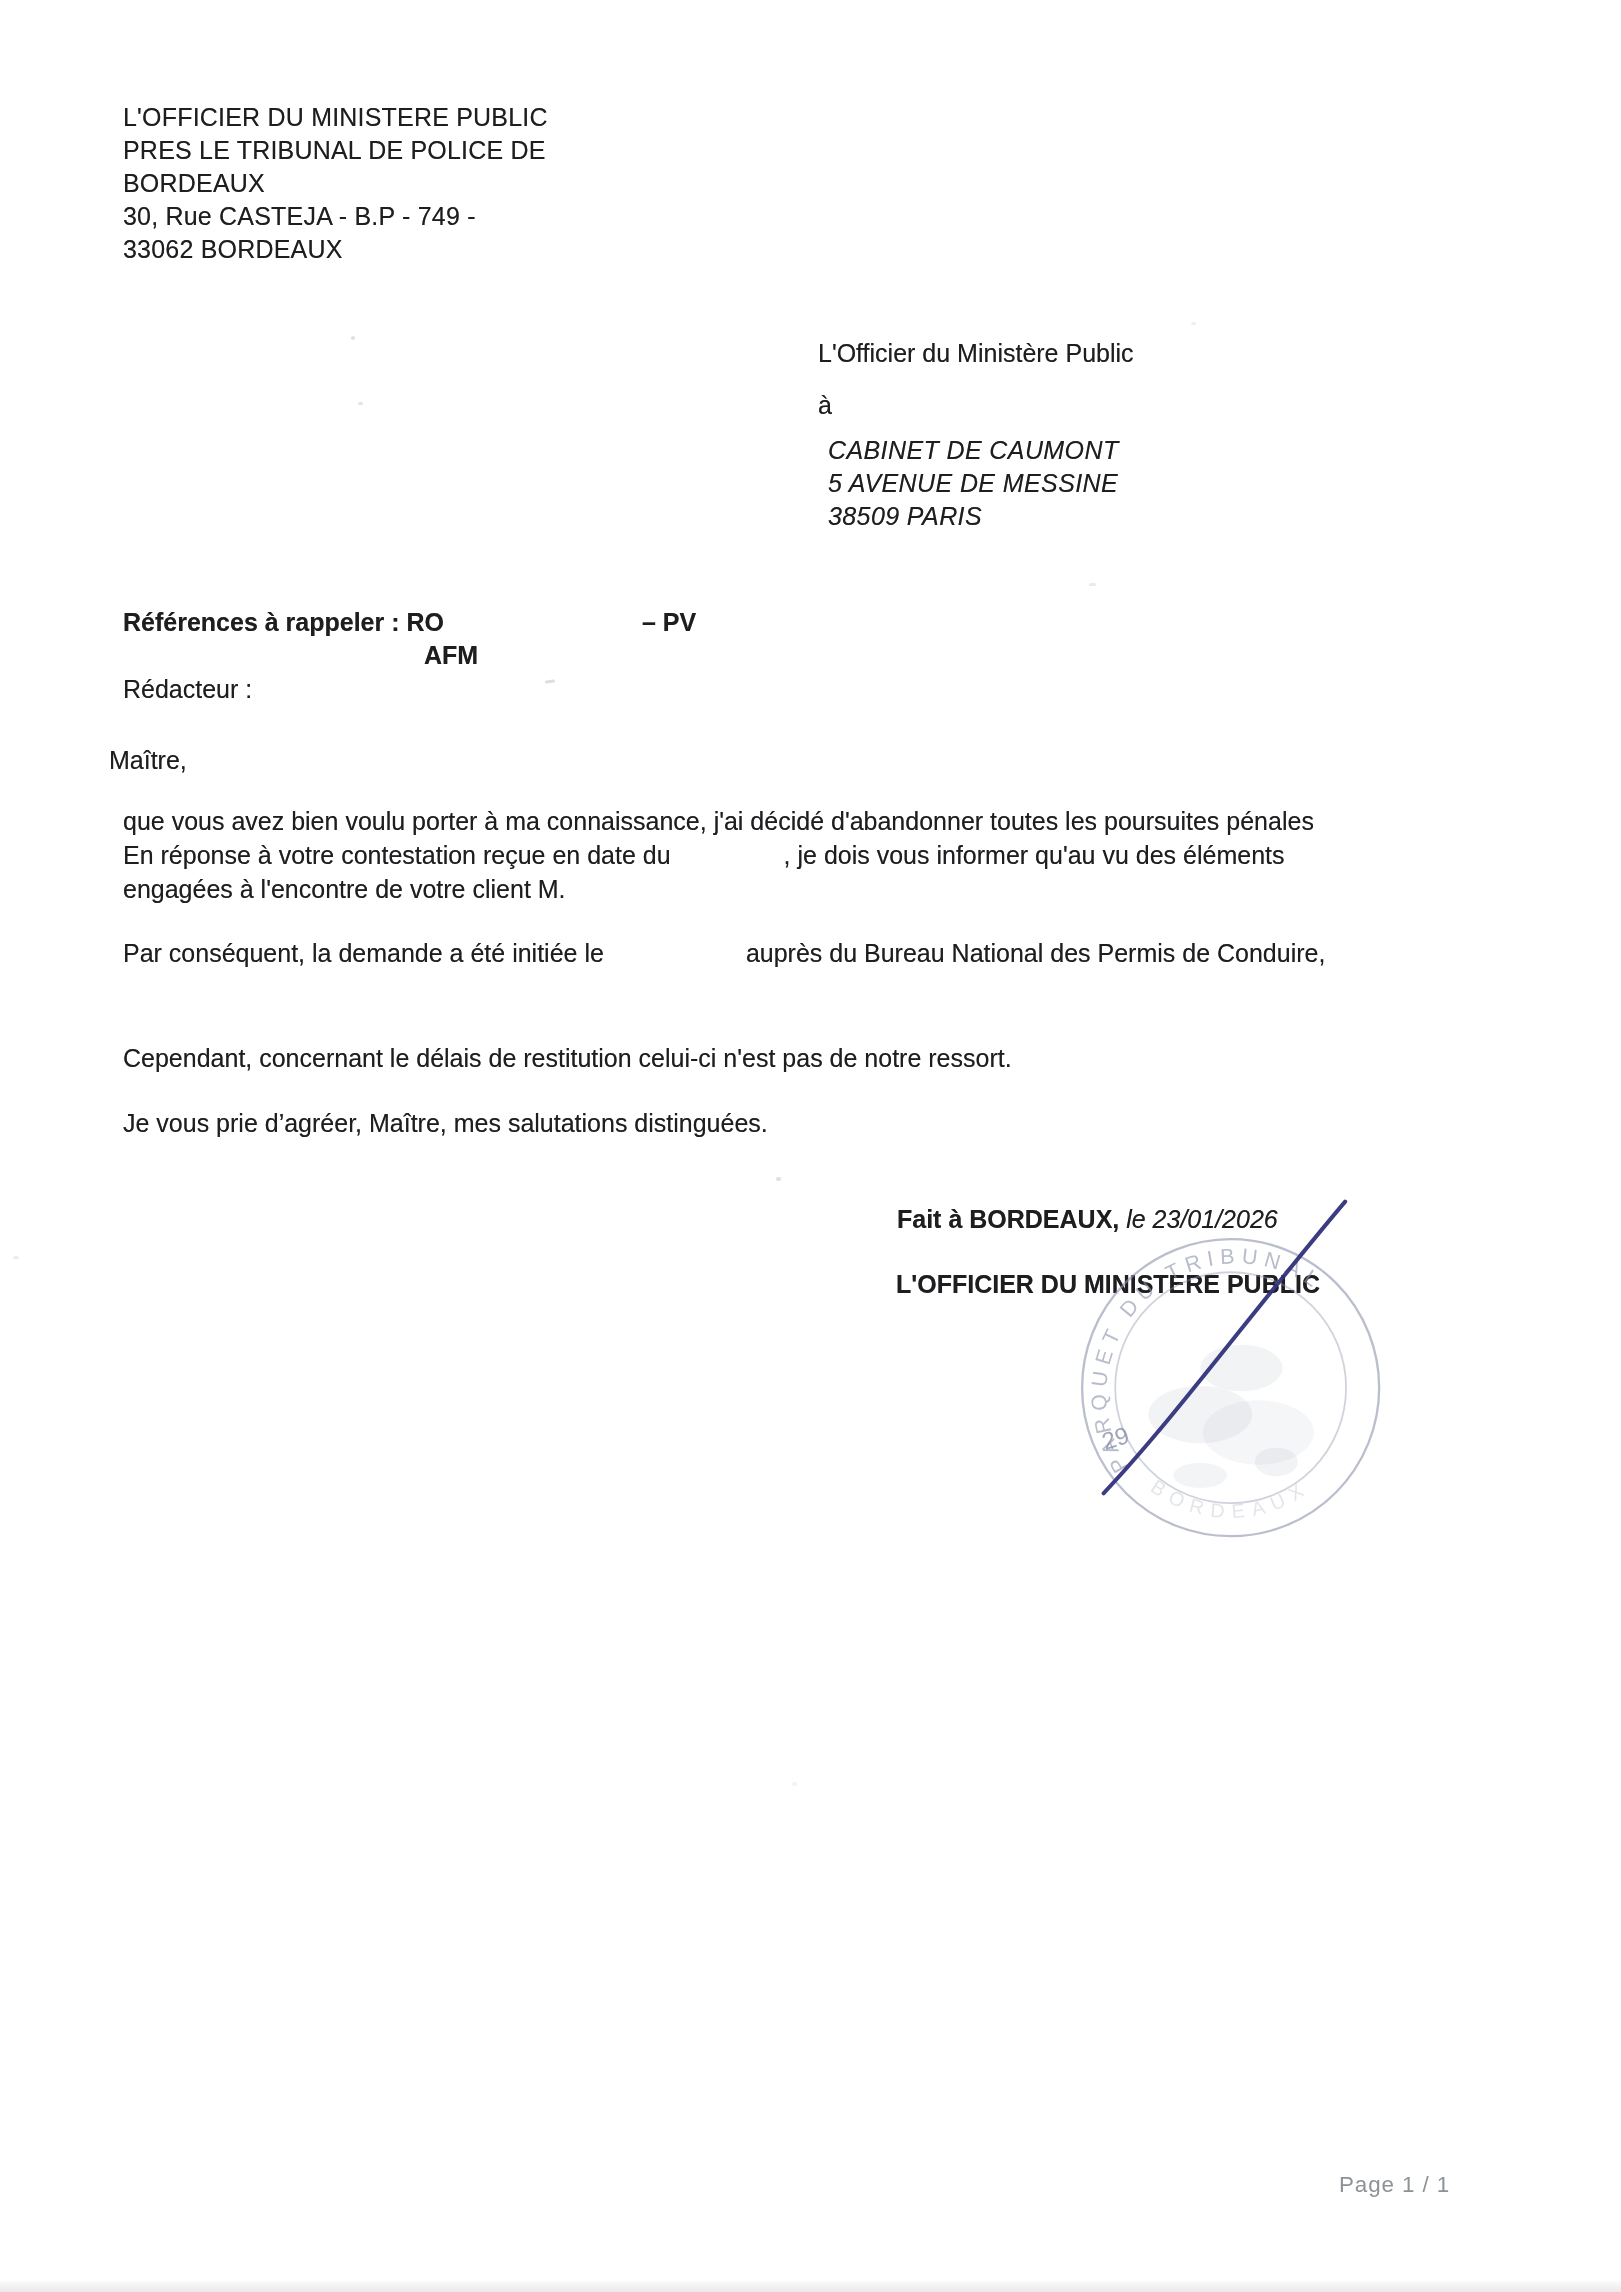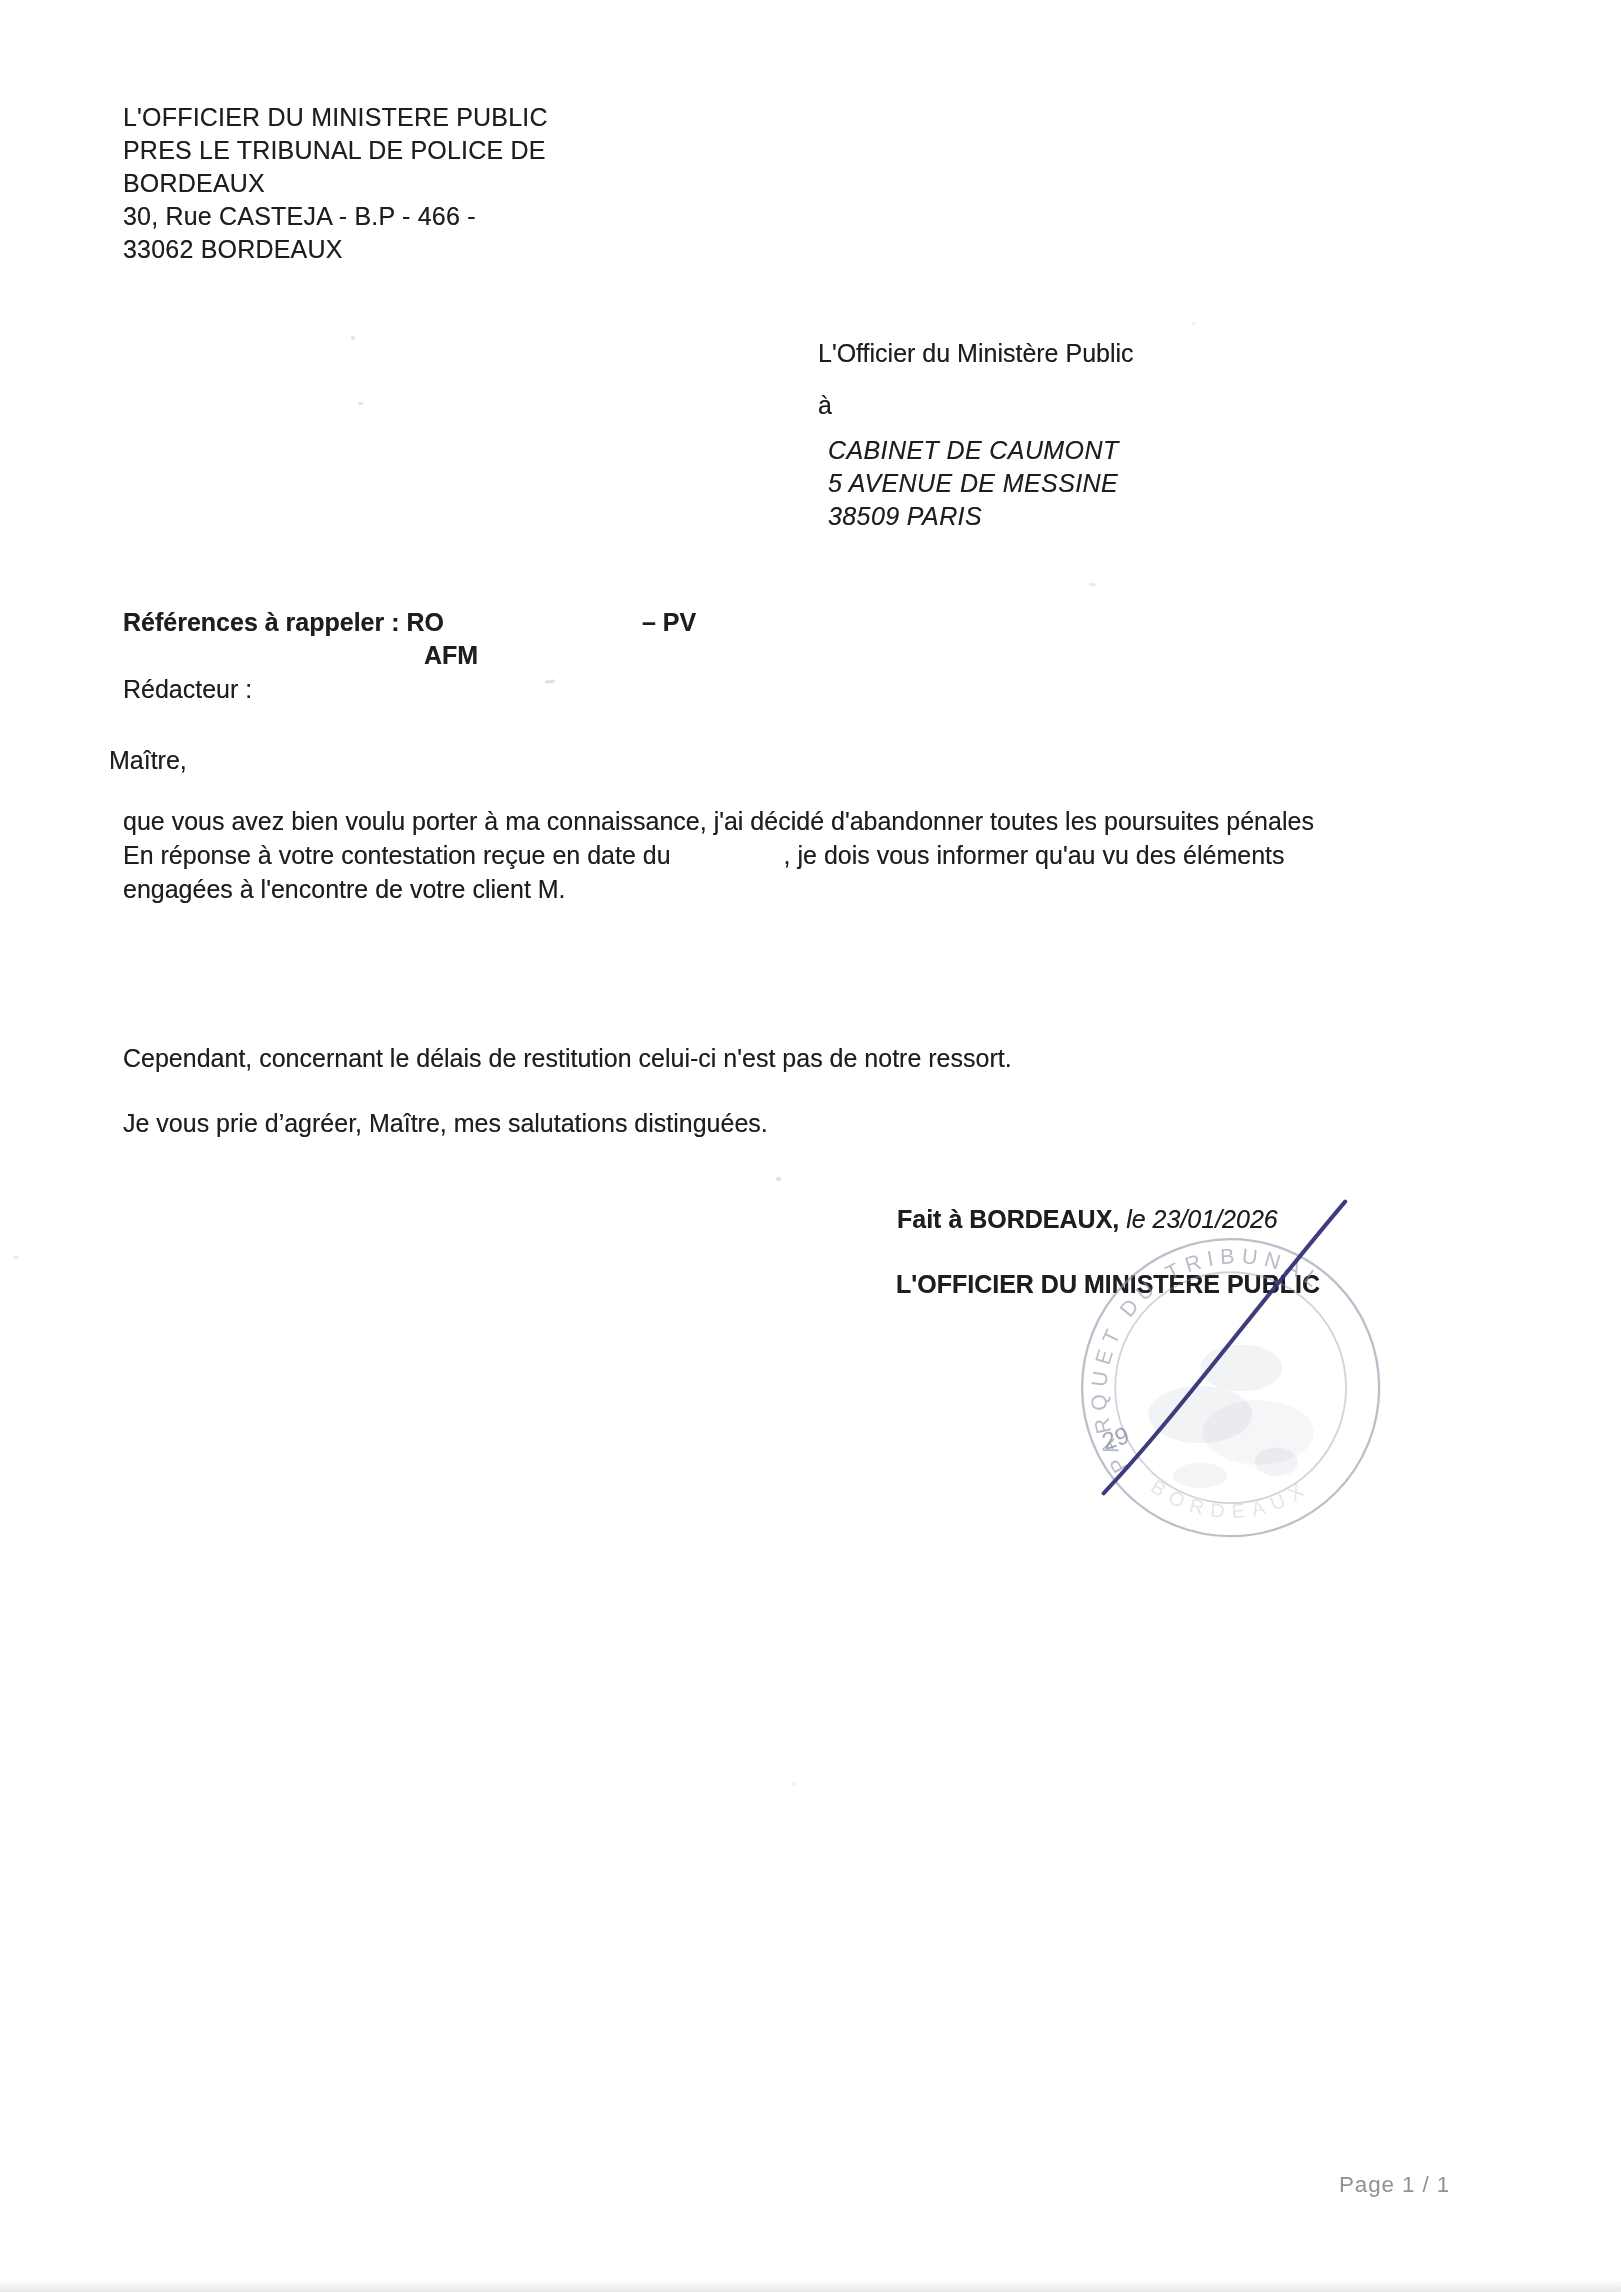--- a/index.html
+++ b/index.html
@@ -38,21 +38,21 @@
   .officer-line { z-index: 2; }
   .stamp-svg { position: absolute; z-index: 3; pointer-events: none; }
 </style>
 </head>
 <body>
 
 <div class="abs txt sender" style="left:123px; top:101px;">
   <div>L'OFFICIER DU MINISTERE PUBLIC</div>
   <div>PRES LE TRIBUNAL DE POLICE DE</div>
   <div>BORDEAUX</div>
-  <div>30, Rue CASTEJA - B.P - 466 -</div>
+  <div>30, Rue CASTEJA - B.P - 749 -</div>
   <div>33062 BORDEAUX</div>
 </div>
 
 <div class="abs txt" style="left:818px; top:336px;">L'Officier du Ministère Public</div>
 <div class="abs txt" style="left:818px; top:388px;">à</div>
 <div class="abs txt italic addr" style="left:818px; top:434px;">
   <div>CABINET DE CAUMONT</div>
   <div>5 AVENUE DE MESSINE</div>
   <div>38509 PARIS</div>
 </div>
@@ -64,20 +64,21 @@
 
 <div class="abs txt" style="left:109px; top:743px;">Maître,</div>
 
 <div class="abs txt" style="left:123px; top:804px;">
   <div>que vous avez bien voulu porter à ma connaissance, j'ai décidé d'abandonner toutes les poursuites pénales</div>
   <div><span>En réponse à votre contestation reçue en date du</span><span class="gap" style="width:113px;"></span><span>, je dois vous informer qu'au vu des éléments</span></div>
   <div>engagées à l'encontre de votre client M.</div>
 </div>
 
 <div class="abs txt" style="left:123px; top:936px;">
+  <div><span>Par conséquent, la demande a été initiée le</span><span class="gap" style="width:142px;"></span><span>auprès du Bureau National des Permis de Conduire,</span></div>
 </div>
 
 <div class="abs txt" style="left:123px; top:1041px;">Cependant, concernant le délais de restitution celui-ci n'est pas de notre ressort.</div>
 
 <div class="abs txt" style="left:123px; top:1106px;">Je vous prie d’agréer, Maître, mes salutations distinguées.</div>
 
 <div class="abs txt" style="left:897px; top:1202px;text-align:right;">
   <span class="bold">Fait à BORDEAUX,</span><span class="italic"> le 23/01/2026</span>
 </div>
 

